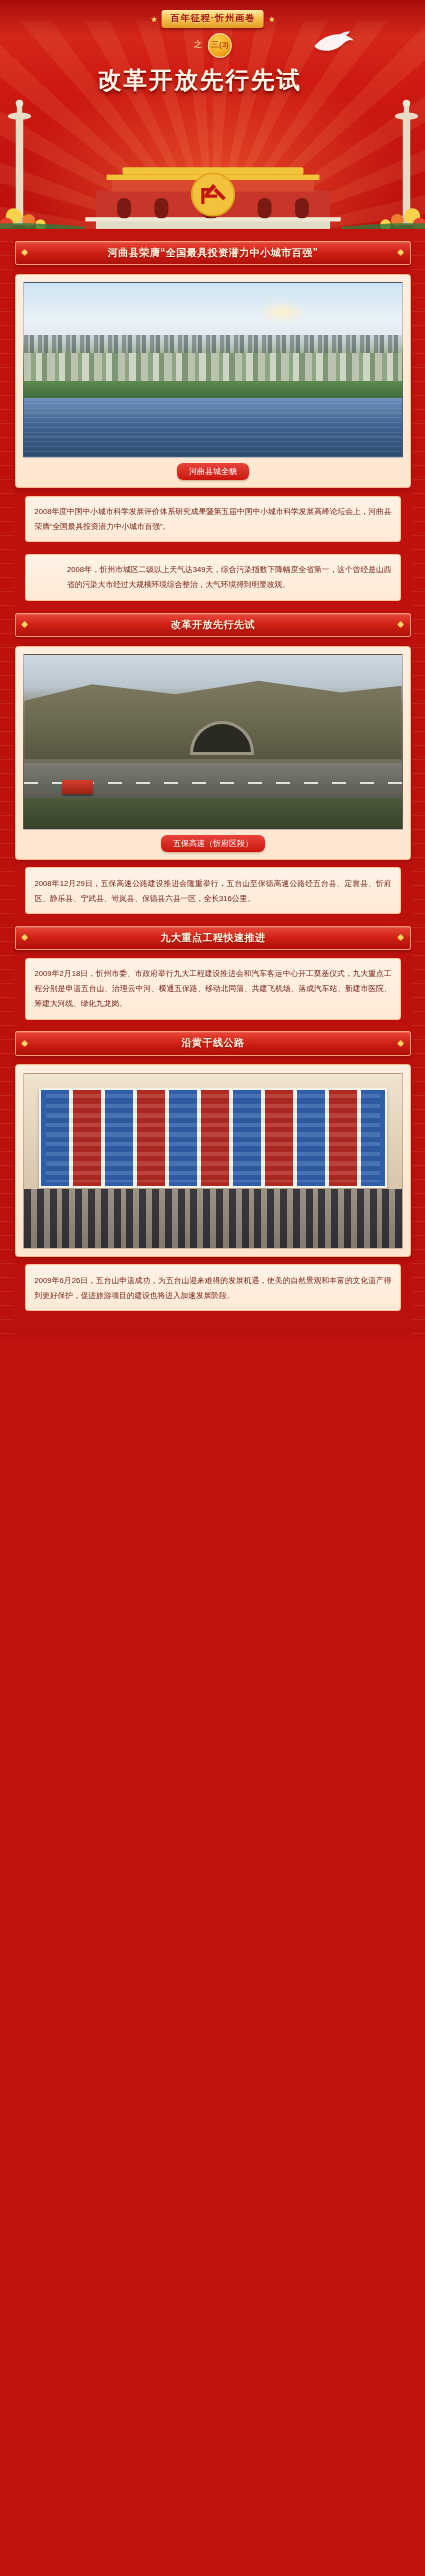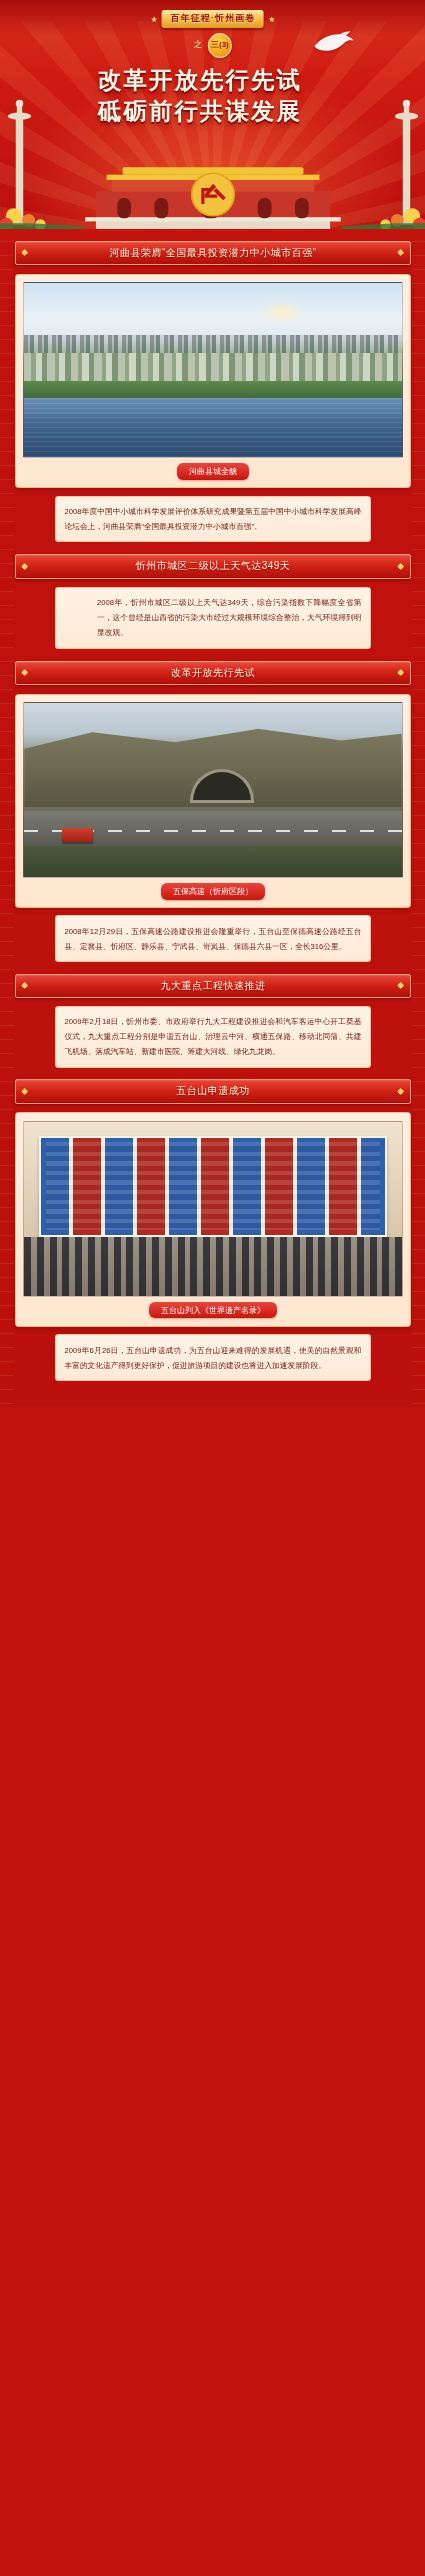--- a/index.html
+++ b/index.html
@@ -60,21 +60,21 @@
     color: #ffe07a; font-size: 8px;
   }
   .hdr-sub {
     position: absolute; top: 33px; left: 50%; transform: translateX(-50%);
     display: flex; align-items: center; gap: 5.3px; z-index: 6;
   }
   .hdr-sub .zhi { color: #ffe6b0; font-size: 8.5px; }
   .hdr-sub .badge {
     background: radial-gradient(circle at 40% 30%, #ffd24d 0%, #f0a81d 60%, #d4860c 100%);
     color: #a01209;
-    font-size: 8px; font-weight: bold;
+    font-size: 8px; font-weight: normal;
     border-radius: 50%;
     width: 24.5px; height: 24.5px;
     display: flex; align-items: center; justify-content: center;
     border: 1.1px solid #fff1c0;
     box-shadow: 0 1.1px 3.2px rgba(80,0,0,.4);
     line-height: 1.05;
     text-align: center;
   }
   .dove {
     position: absolute; right: 69px; top: 28px; z-index: 7;
@@ -142,21 +142,21 @@
   .sec-head .bar:before, .sec-head .bar:after {
     content: ""; position: absolute; top: 50%; width: 5.3px; height: 5.3px;
     margin-top: -2.7px; background: #ffd267; transform: rotate(45deg);
     border-radius: 1.1px;
   }
   .sec-head .bar:before { left: 6.4px; }
   .sec-head .bar:after { right: 6.4px; }
   .sec-head .txt {
     position: relative; z-index: 2;
     line-height: 24.5px; text-align: center;
-    font-size: 10px; font-weight: normal; color: #fff6df;
+    font-size: 10px; font-weight: bold; color: #fff6df;
     letter-spacing: 0.5px;
     text-shadow: 0 1.1px 1.1px rgba(90,0,0,.6);
   }
 
   .card {
     width: 396px; margin: 8.5px auto 0;
     background: linear-gradient(180deg, #ffefe0 0%, #ffe6cf 100%);
     border: 1.6px solid #f6b98a;
     border-radius: 3.2px;
     padding: 7.4px;
@@ -175,21 +175,21 @@
   .caption span {
     display: inline-block;
     background: linear-gradient(180deg, #e8453a 0%, #c8160f 100%);
     color: #fff;
     font-size: 8px;
     padding: 2.7px 11.7px;
     border-radius: 6px;
     box-shadow: 0 1.1px 2.1px rgba(90,0,0,.3);
   }
   .para {
-    width: 316px; margin: 7.4px auto 0;
+    width: 376px; margin: 7.4px auto 0;
     background: linear-gradient(180deg, #fff3e6 0%, #ffe9d6 100%);
     border: 1.1px solid #f7c49c;
     border-radius: 2.7px;
     padding: 7.4px 8.5px;
     color: #6b1b10;
     font-size: 7.7px;
     line-height: 1.95;
     text-align: justify;
   }
   .para.no-card { margin-top: 8.5px; padding-left: 41px; }
@@ -366,21 +366,20 @@
     </div>
 
     <svg class="dove" width="46" height="30" viewBox="0 0 86 56" aria-hidden="true">
       <path d="M6 34 C20 18, 38 10, 58 12 C66 13, 74 17, 80 23 C72 22, 66 24, 62 28 C56 34, 48 40, 36 42 C24 44, 12 41, 6 34 Z" fill="#ffffff" opacity="0.95"></path>
       <path d="M40 24 C48 12, 62 6, 74 6 C66 14, 58 22, 48 28 Z" fill="#f3f6fb" opacity="0.9"></path>
       <circle cx="72" cy="24" r="2" fill="#c9302c"></circle>
     </svg>
 
     <div class="main-title">
       <div class="l1">改革开放先行先试</div>
-      <div class="l2">砥砺前行共谋发展</div>
     </div>
 
     <svg class="pillar left" viewBox="0 0 54 250" aria-hidden="true">
       <rect x="20" y="40" width="14" height="190" fill="#e8dcc6"></rect>
       <rect x="8" y="226" width="38" height="16" rx="3" fill="#d8c9ad"></rect>
       <ellipse cx="27" cy="38" rx="22" ry="7" fill="#e8dcc6"></ellipse>
       <rect x="22" y="18" width="10" height="22" fill="#e8dcc6"></rect>
       <circle cx="27" cy="14" r="7" fill="#efe6d2"></circle>
     </svg>
     <svg class="pillar right" viewBox="0 0 54 250" aria-hidden="true">
@@ -450,24 +449,20 @@
             <div class="river"></div>
         </div>
         <div class="caption">
           <span>河曲县城全貌</span>
         </div>
       </div>
       <div class="para">2008年度中国中小城市科学发展评价体系研究成果暨第五届中国中小城市科学发展高峰论坛会上，河曲县荣膺“全国最具投资潜力中小城市百强”。</div>
     </div>
 
     <div class="section">
-      <div class="sec-head">
-        <div class="bar"></div>
-        <div class="txt">忻州市城区二级以上天气达349天</div>
-      </div>
       <div class="para no-card">2008年，忻州市城区二级以上天气达349天，综合污染指数下降幅度全省第一，这个曾经是山西省的污染大市经过大规模环境综合整治，大气环境得到明显改观。</div>
     </div>
 
     <div class="section">
       <div class="sec-head">
         <div class="bar"></div>
         <div class="txt">改革开放先行先试</div>
       </div>
       <div class="card">
         <div class="photo ph-road">
@@ -490,30 +485,27 @@
       <div class="sec-head">
         <div class="bar"></div>
         <div class="txt">九大重点工程快速推进</div>
       </div>
       <div class="para">2009年2月18日，忻州市委、市政府举行九大工程建设推进会和汽车客运中心开工奠基仪式，九大重点工程分别是申遗五台山、治理云中河、横通五保路、移动北同蒲、共建飞机场、落成汽车站、新建市医院、筹建大河线、绿化九龙岗。</div>
     </div>
 
     <div class="section">
       <div class="sec-head">
         <div class="bar"></div>
-        <div class="txt">五台山申遗成功</div>
+        <div class="txt">沿黄干线公路</div>
       </div>
       <div class="card">
         <div class="photo ph-expo">
           <div class="panels"></div>
             <div class="people"></div>
         </div>
-        <div class="caption">
-          <span>五台山列入《世界遗产名录》</span>
-        </div>
       </div>
       <div class="para">2009年6月26日，五台山申遗成功，为五台山迎来难得的发展机遇，使美的自然景观和丰富的文化遗产得到更好保护，促进旅游项目的建设也将进入加速发展阶段。</div>
     </div>
 
     <div class="footerpad"></div>
   </div>
 </div>
 
 
 </body></html>

